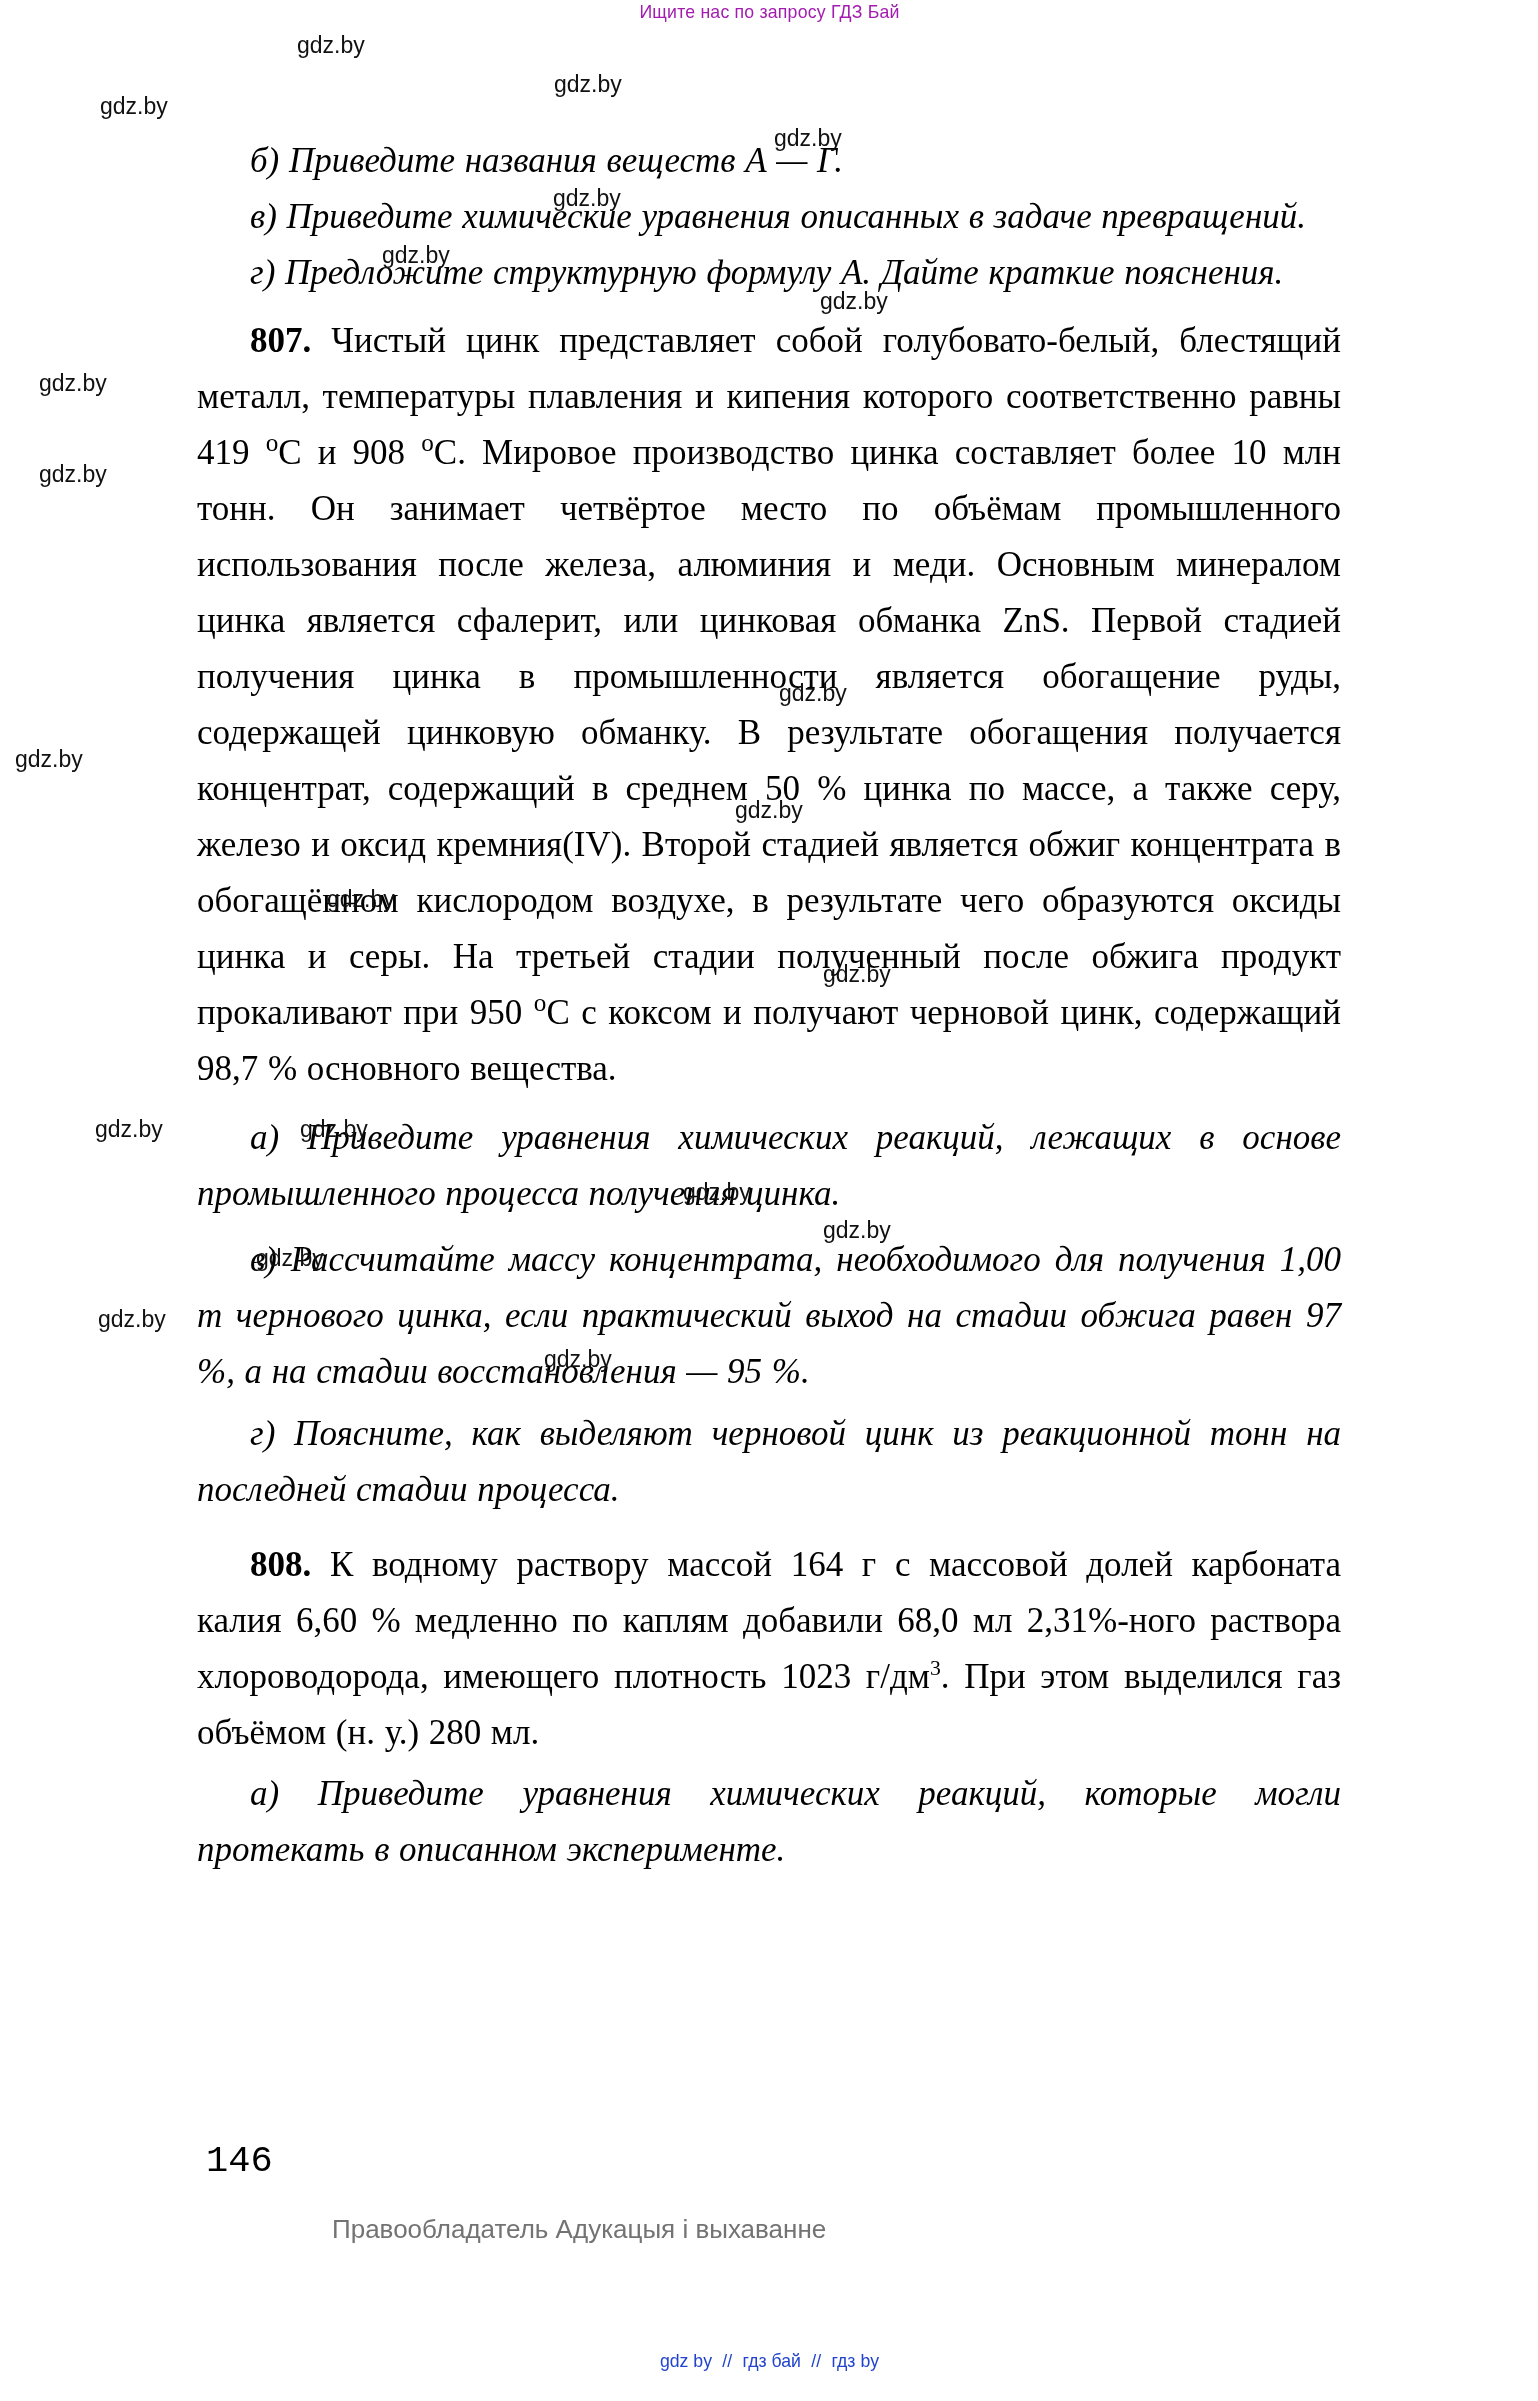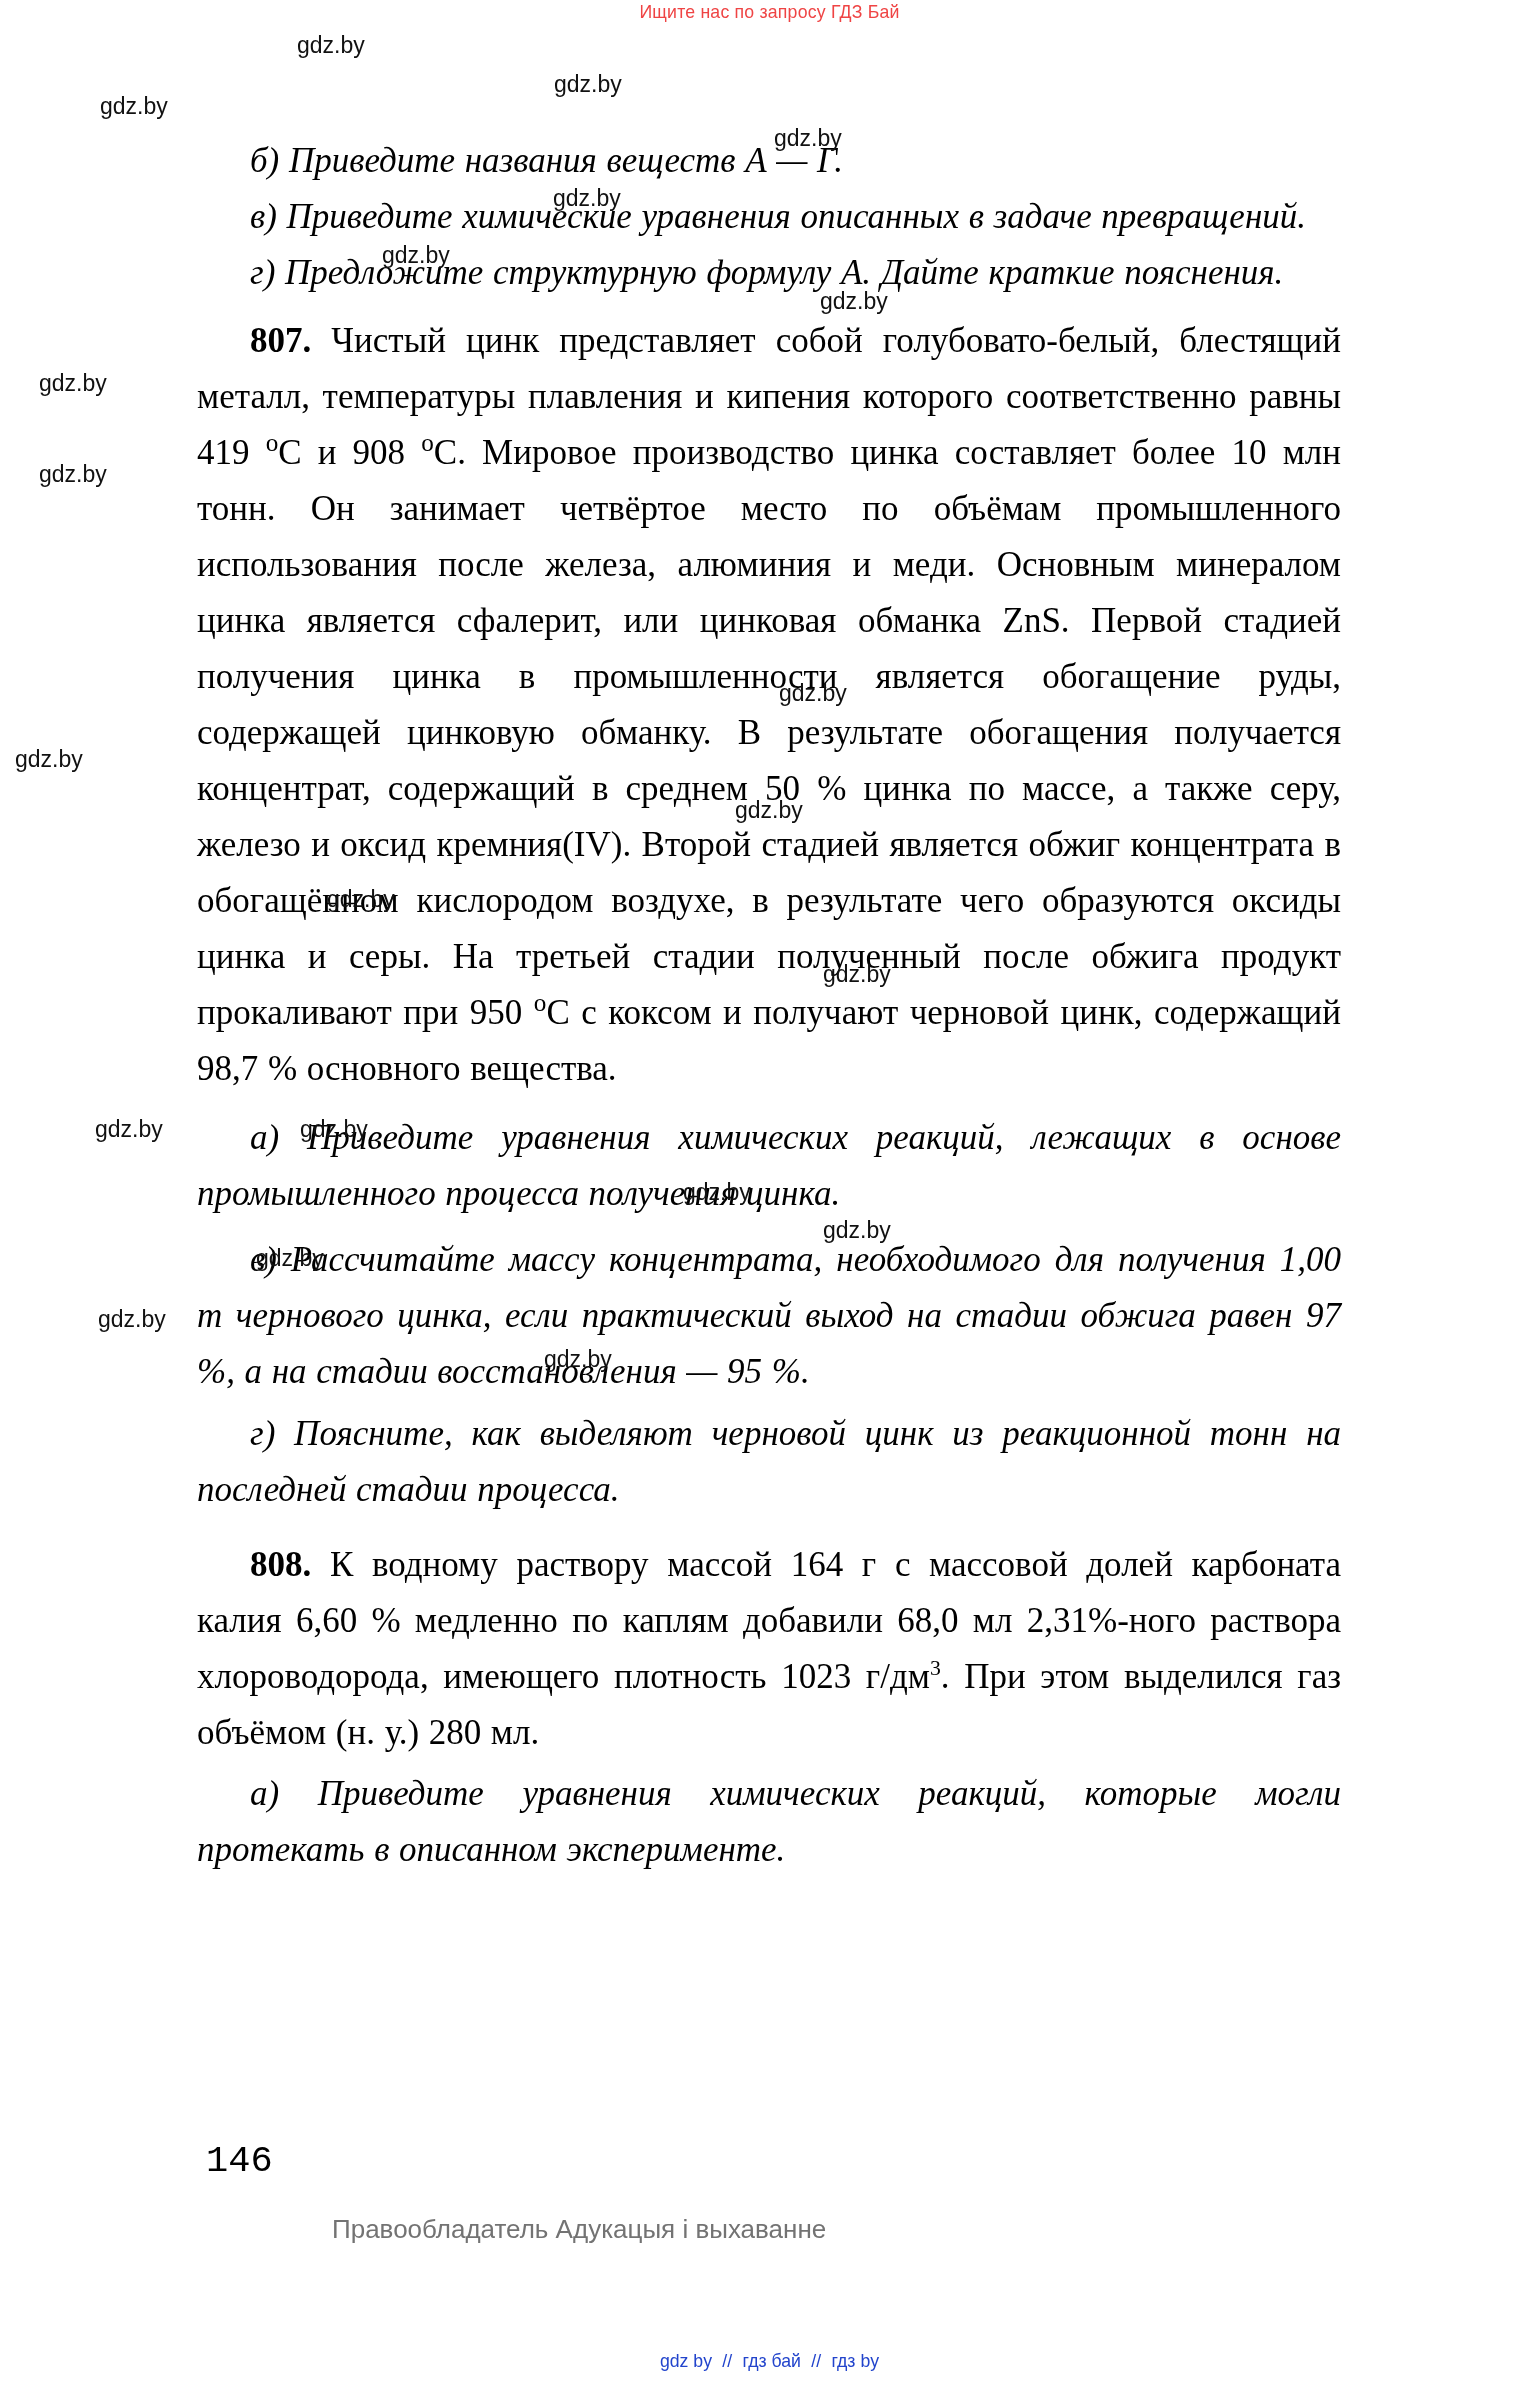--- a/index.html
+++ b/index.html
@@ -18,21 +18,21 @@
 
   
   .promo-banner {
     position: absolute;
     top: 1.8px;
     left: 0;
     width: 100%;
     text-align: center;
     font-family: "Liberation Sans", sans-serif;
     font-size: 17.7px;
-    color: #ef4444;
+    color: #a21caf;
     letter-spacing: 0.2px;
     white-space: nowrap;
   }
 
   
   .page {
     position: absolute;
     left: 197px;
     top: 0;
     width: 1144px;

